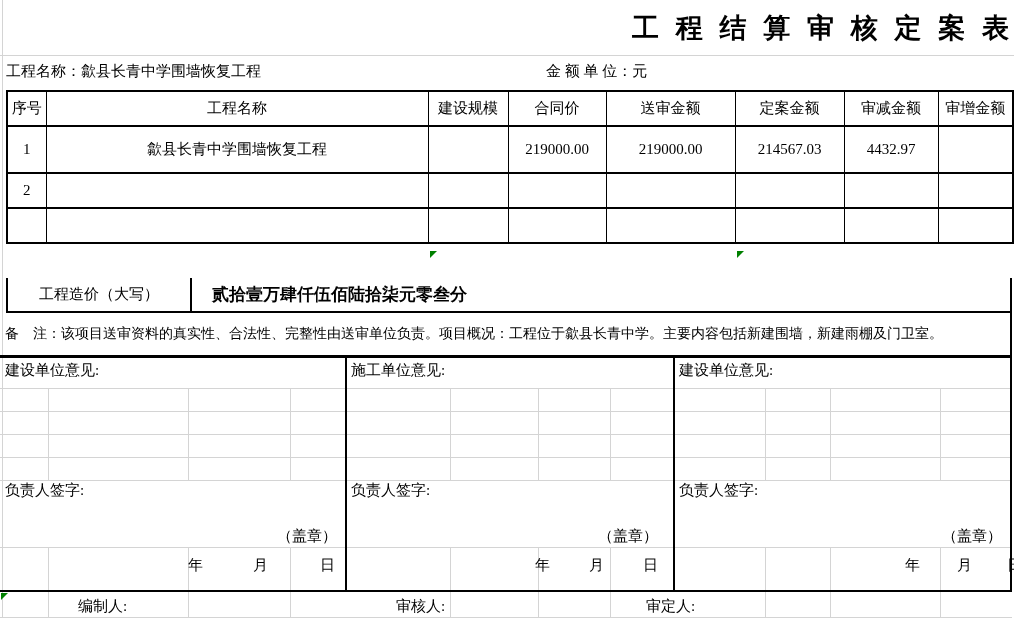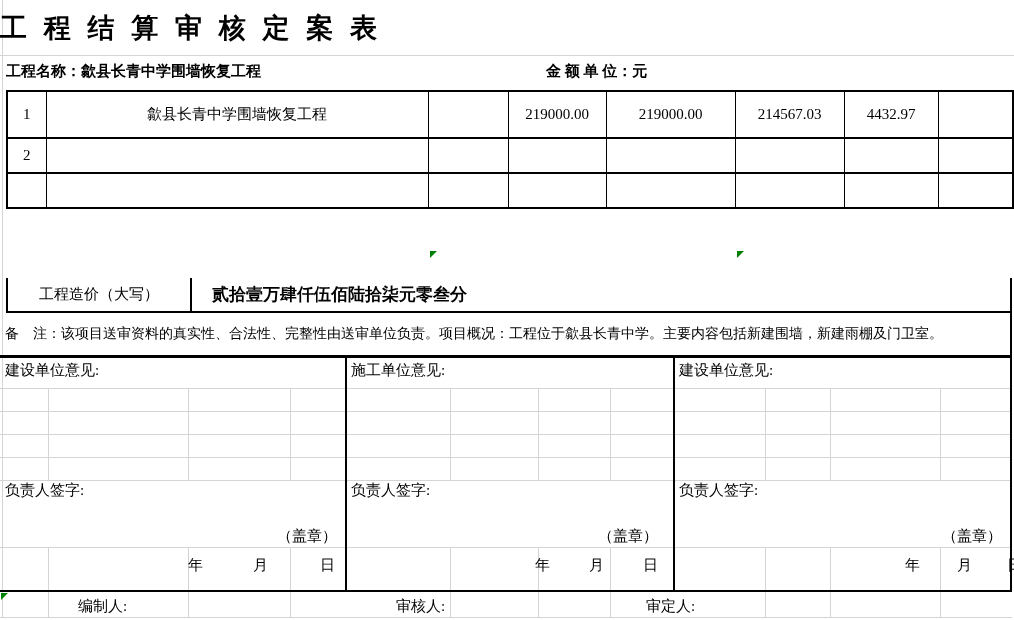--- a/index.html
+++ b/index.html
@@ -4,23 +4,23 @@
 <style>
   html,body{margin:0;padding:0;background:#fff;}
   .page{
     position:relative;width:1014px;height:620px;background:#ffffff;
     font-family:"Liberation Serif","DejaVu Serif",serif;color:#000;overflow:hidden;
   }
   .gl-h{position:absolute;height:1px;background:#d4d4d4;z-index:1;}
   .gl-v{position:absolute;width:1px;background:#d4d4d4;z-index:1;}
   .bl{position:absolute;background:#000;z-index:2;}
   .txt{position:absolute;z-index:3;font-size:15px;white-space:nowrap;line-height:1;}
-  .bold{font-weight:bold;}
+  .bold{font-weight:normal;}
   .title{
-    position:absolute;top:10px;left:0;width:1014px;text-align:left;
+    position:absolute;top:10px;left:0;width:1014px;text-align:right;
     font-size:27px;font-weight:bold;letter-spacing:5px;z-index:3;
   }
   table.main{
     position:absolute;left:6px;top:90px;width:1006px;z-index:3;
     border-collapse:collapse;table-layout:fixed;border:2px solid #000;
   }
   table.main td{
     border:1px solid #000;border-top-width:2px;border-bottom-width:2px;
     text-align:center;vertical-align:middle;font-size:15px;padding:0;overflow:hidden;
   }
@@ -86,20 +86,30 @@
       <col style="width:39px">
         <col style="width:382px">
         <col style="width:80px">
         <col style="width:98px">
       <col style="width:129px">
         <col style="width:109px">
         <col style="width:94px">
         <col style="width:75px">
     </colgroup>
     <tbody>
+        <tr class="h">
+      <td>序号</td>
+      <td>工程名称</td>
+      <td>建设规模</td>
+      <td>合同价</td>
+      <td>送审金额</td>
+      <td>定案金额</td>
+      <td>审减金额</td>
+      <td>审增金额</td>
+    </tr>
     <tr class="r1">
       <td>1</td>
       <td>歙县长青中学围墙恢复工程</td>
       <td></td>
       <td>219000.00</td>
       <td>219000.00</td>
       <td>214567.03</td>
       <td>4432.97</td>
       <td></td>
     </tr>

